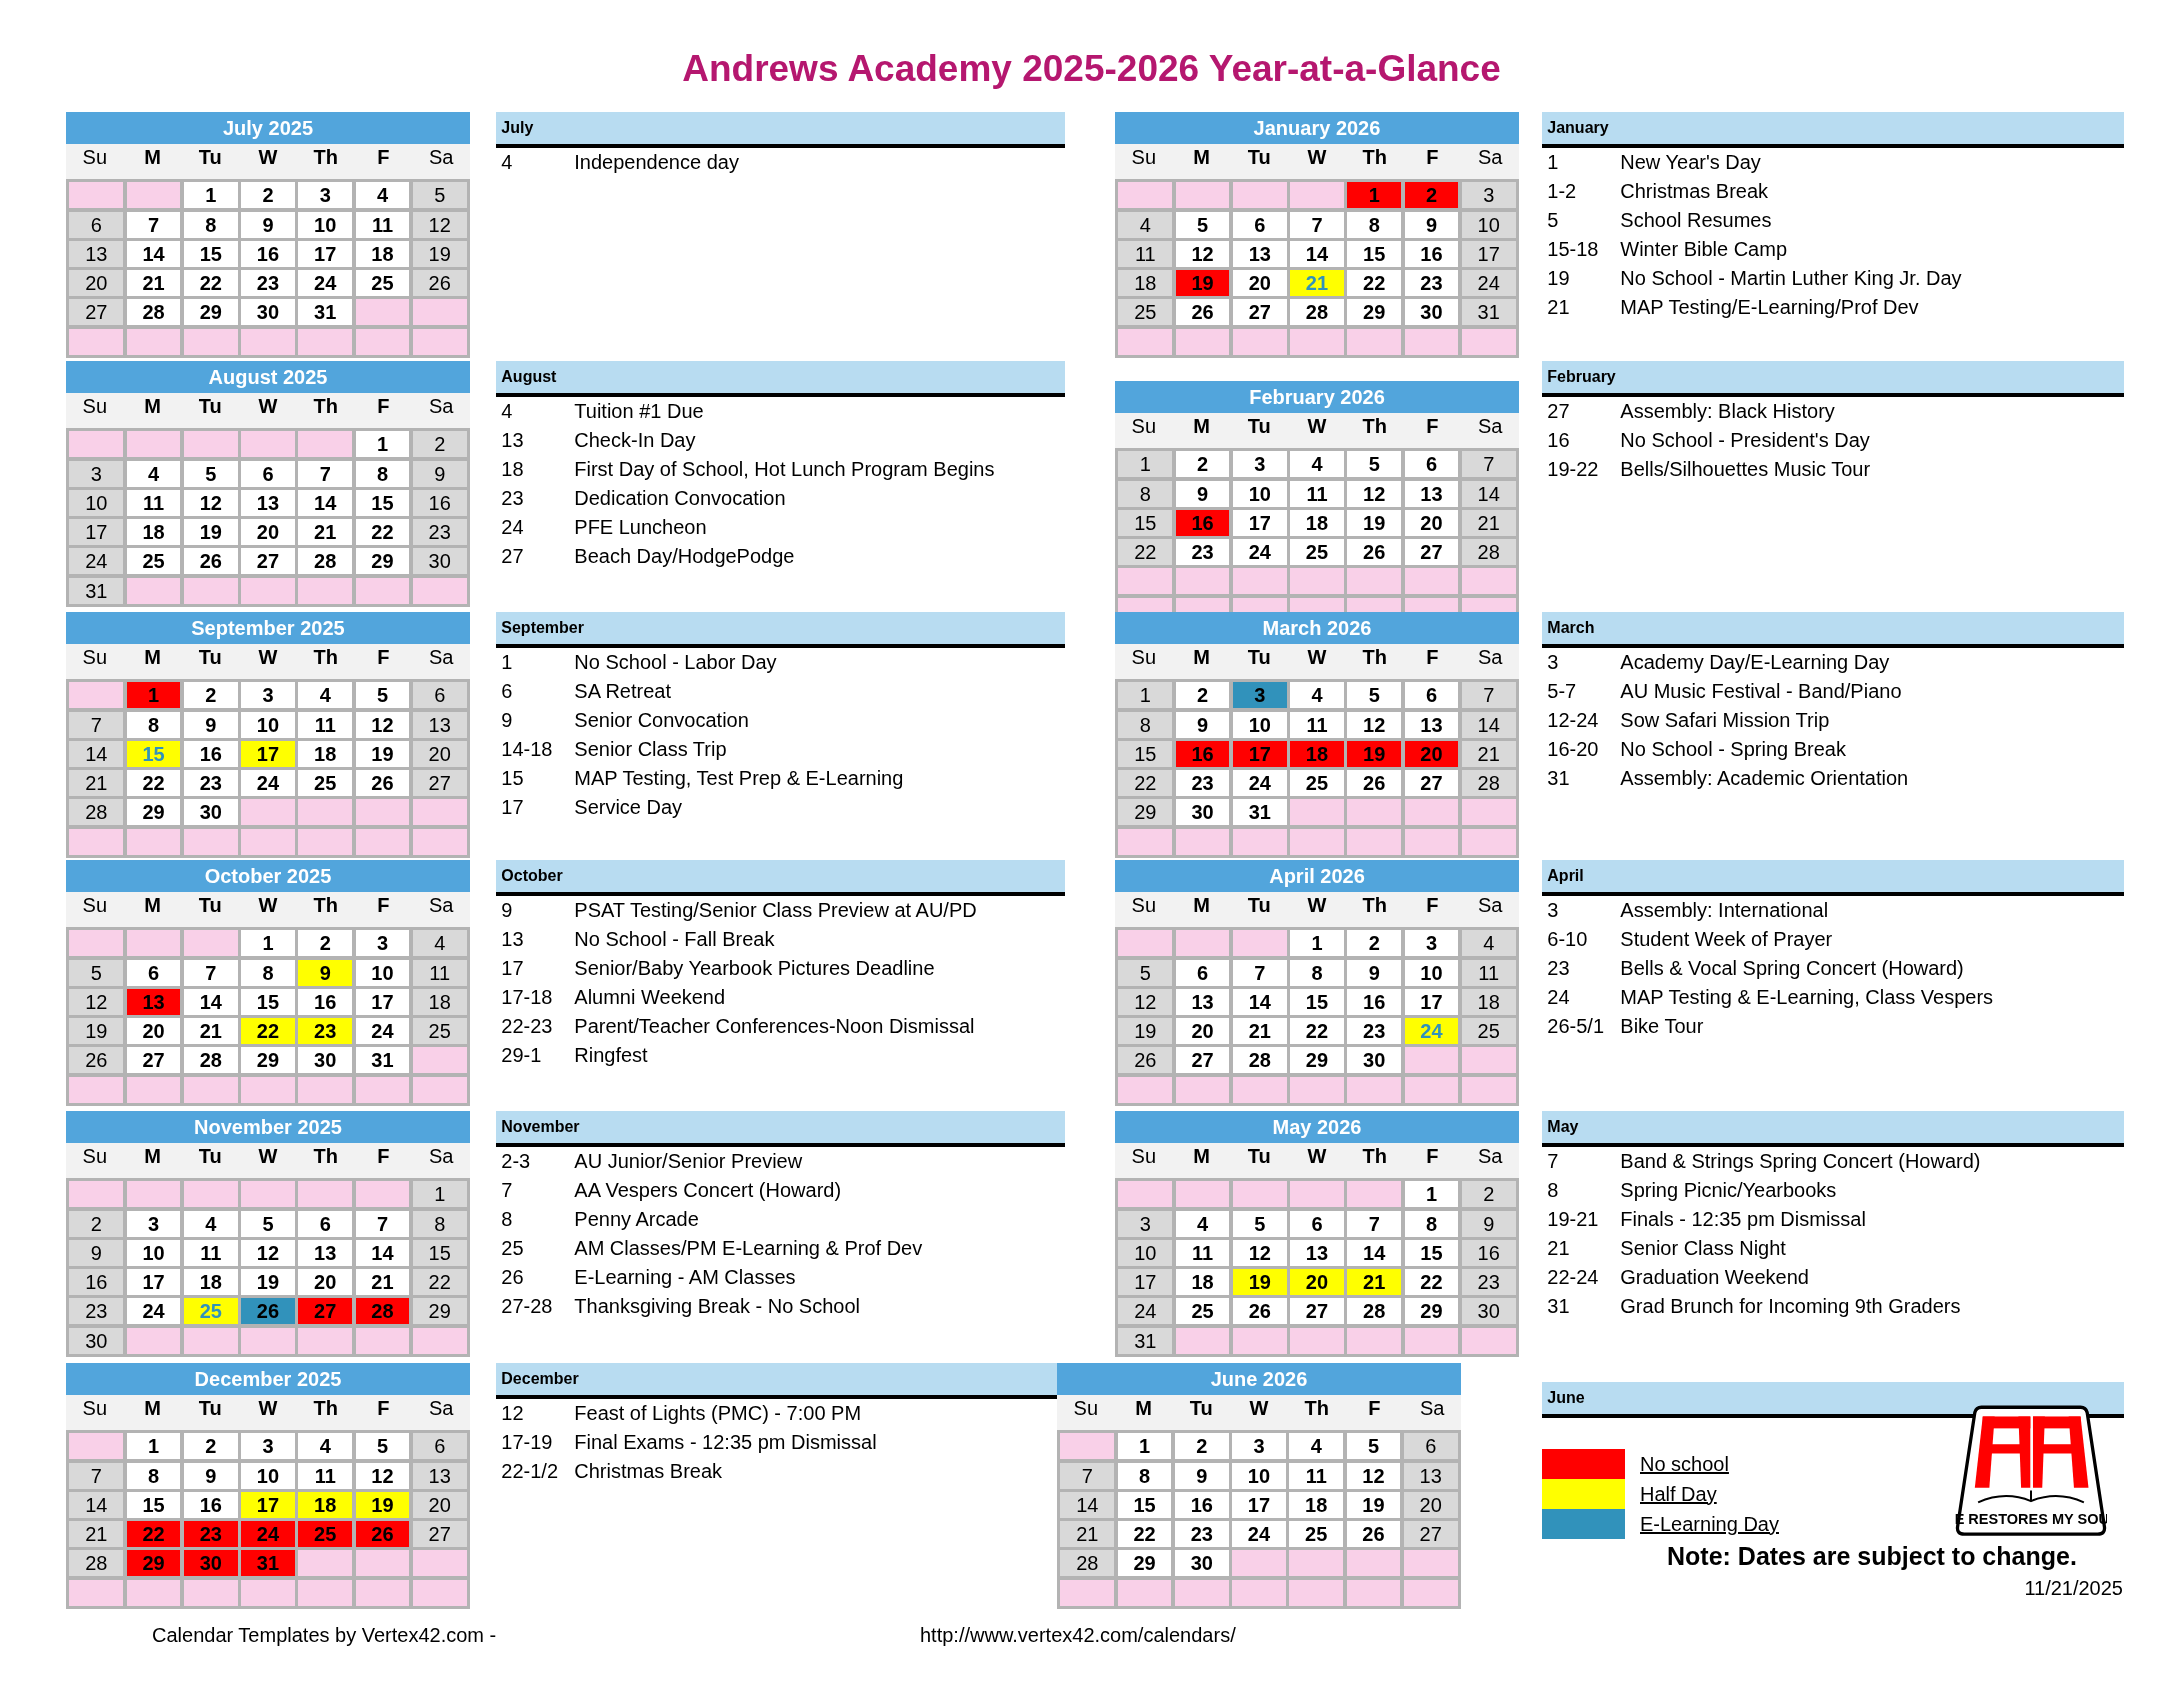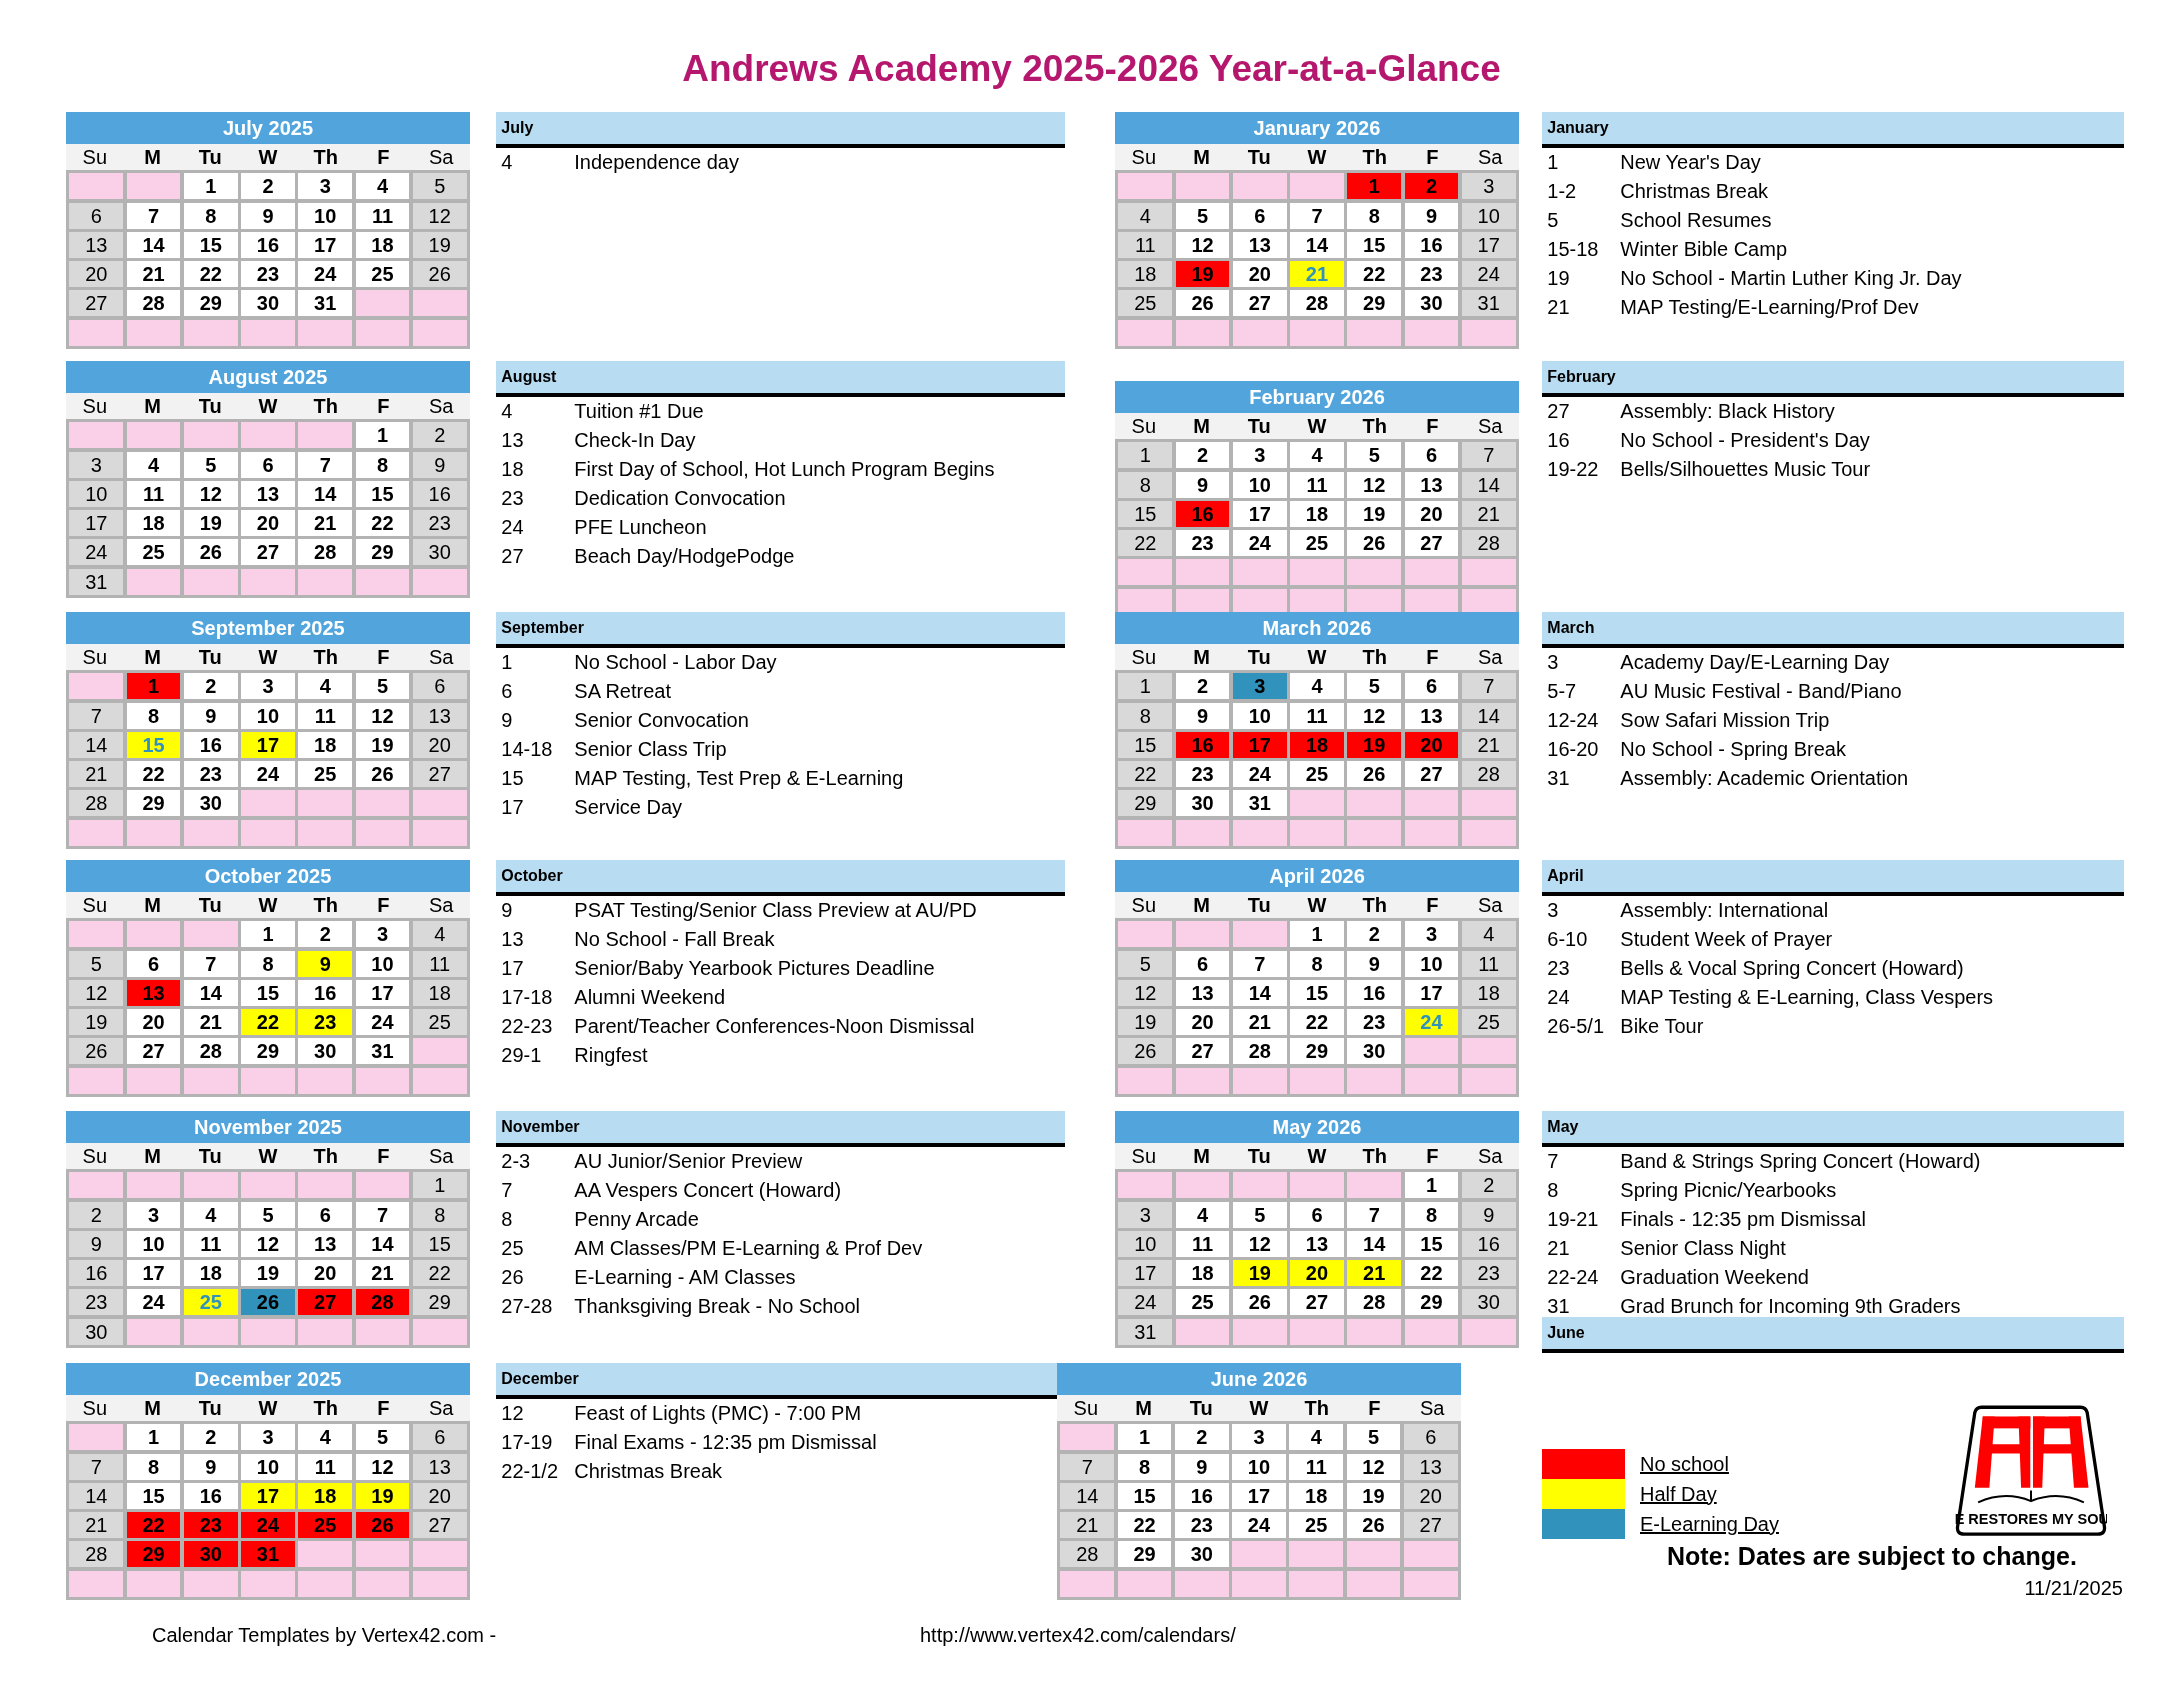--- a/index.html
+++ b/index.html
@@ -1,20 +1,20 @@
 <!DOCTYPE html>
 <html style="font-size:10.6px"><head>
 <meta charset="utf-8">
 <style>
   html, body { margin:0; padding:0; background:#ffffff; }
   body { width:2183px; height:1687px; position:relative; overflow:hidden; font-family:"Liberation Sans", sans-serif; color:#000; }
   .title { position:absolute; left:0; width:2183px; top:48px; text-align:center; font-weight:bold; font-size:37px; color:#b5176f; font-family:"Liberation Sans", sans-serif; }
   .cal { position:absolute; width:404px; }
   .cal-head { background:#52a5dc; color:#fff; font-weight:bold; font-size:20px; text-align:center; height:32px; line-height:32px; }
-  .dow { display:grid; grid-template-columns:repeat(7,1fr); background:#f2f2f2; height:26px; line-height:26.5px; font-size:20px; text-align:center; }
+  .dow { display:grid; grid-template-columns:repeat(7,1fr); background:#f2f2f2; height:35px; line-height:26.5px; font-size:20px; text-align:center; }
   .dow span.we { font-weight:normal; }
   .dow span { font-weight:bold; }
   .grid { display:grid; grid-template-columns:repeat(7,1fr); background:#b3b3b3; gap:3.3px; padding:3.3px; grid-auto-rows:26px; }
   .cell { background:#fff; font-size:20px; font-weight:bold; text-align:center; line-height:26px; }
   .cell.we { background:#d9d9d9; font-weight:normal; }
   .cell.empty { background:#f9d0e8; }
   .cell.red { background:#ff0000; }
   .cell.yellow { background:#ffff00; }
   .cell.teal { background:#3192bb; }
   .cell.bluetxt { color:#3192bb; }
@@ -948,21 +948,21 @@
         <div class="cell empty"></div>
         <div class="cell empty"></div>
         <div class="cell empty"></div>
         <div class="cell empty"></div>
         <div class="cell empty"></div>
         <div class="cell empty"></div>
         <div class="cell empty"></div>
         <div class="cell empty"></div>
       </div>
     </div>
-    <div class="ev" style="left: 1542px; top: 1317px; width: 582px;">
+    <div class="ev" style="left: 1542px; top: 1382px; width: 582px;">
       <div class="ev-head">June</div>
     </div>
   </div>
 
 <div class="legend">
   <div class="leg-row">
     <div class="leg-sw" style="background:#ff0000"></div>
     <span class="leg-lbl">No school</span>
   </div>
   <div class="leg-row">

